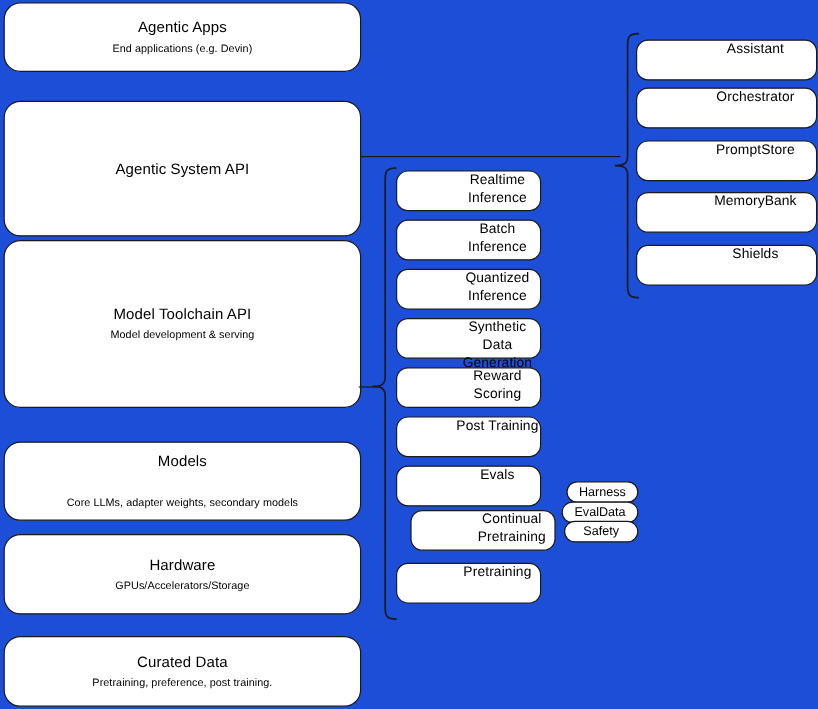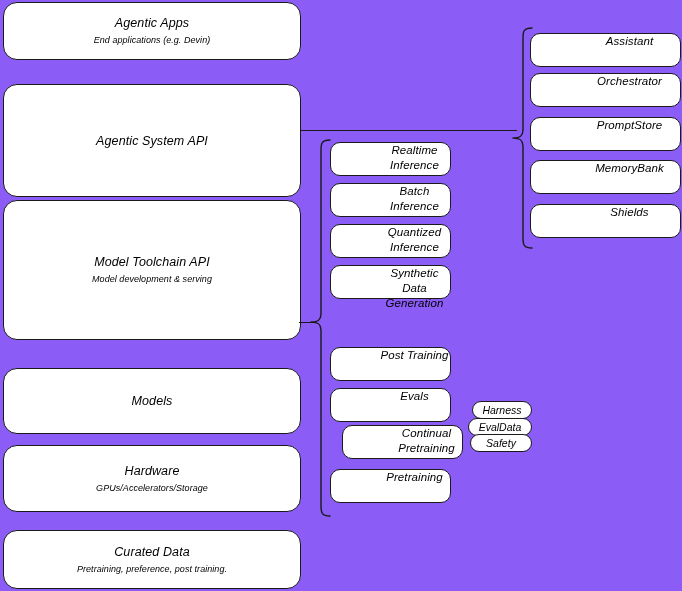--- a/index.html
+++ b/index.html
@@ -8,23 +8,22 @@
     background: #ffffff;
   }
   body {
     font-family: "Liberation Sans", sans-serif;
     -webkit-font-smoothing: antialiased;
   }
   #canvas {
     position: relative;
     width: 682px;
     height: 591px;
-    background: #8b5cf6;
+    background: #1d4ed8;
     overflow: hidden;
-    font-style: italic;
   }
 
   
   .node {
     position: absolute;
     box-sizing: border-box;
     border: 1.4px solid #1a1a1a;
     border-radius: 12px;
     background: #ffffff;
     display: flex;
@@ -119,20 +118,21 @@
     <div class="title">Agentic System API</div>
   </div>
 
   <div class="node layer" style="top:200px; height:140px;">
     <div class="title">Model Toolchain API</div>
     <div class="subtitle">Model development &amp; serving</div>
   </div>
 
   <div class="node layer" style="top:368px; height:66px;gap:18px;">
     <div class="title">Models</div>
+    <div class="subtitle">Core LLMs, adapter weights, secondary models</div>
   </div>
 
   <div class="node layer" style="top:445px; height:67px;">
     <div class="title">Hardware</div>
     <div class="subtitle">GPUs/Accelerators/Storage</div>
   </div>
 
   <div class="node layer" style="top:530px; height:59px;">
     <div class="title">Curated Data</div>
     <div class="subtitle">Pretraining, preference, post training.</div>
@@ -167,20 +167,23 @@
   </div>
   <div class="node leaf mid-leaf" style="top:183px;">
     <div class="title">Batch Inference</div>
   </div>
   <div class="node leaf mid-leaf" style="top:224px;">
     <div class="title">Quantized Inference</div>
   </div>
   <div class="node leaf mid-leaf" style="top:265px;">
     <div class="title">Synthetic Data Generation</div>
   </div>
+  <div class="node leaf mid-leaf" style="top:306px;">
+    <div class="title">Reward Scoring</div>
+  </div>
   <div class="node leaf mid-leaf" style="top:347px;">
     <div class="title">Post Training</div>
   </div>
   <div class="node leaf mid-leaf" style="top:388px;">
     <div class="title">Evals</div>
   </div>
   <div class="node leaf mid-leaf" style="top:425px;margin-left:12px;">
     <div class="title">Continual Pretraining</div>
   </div>
   <div class="node leaf mid-leaf" style="top:469px;">

